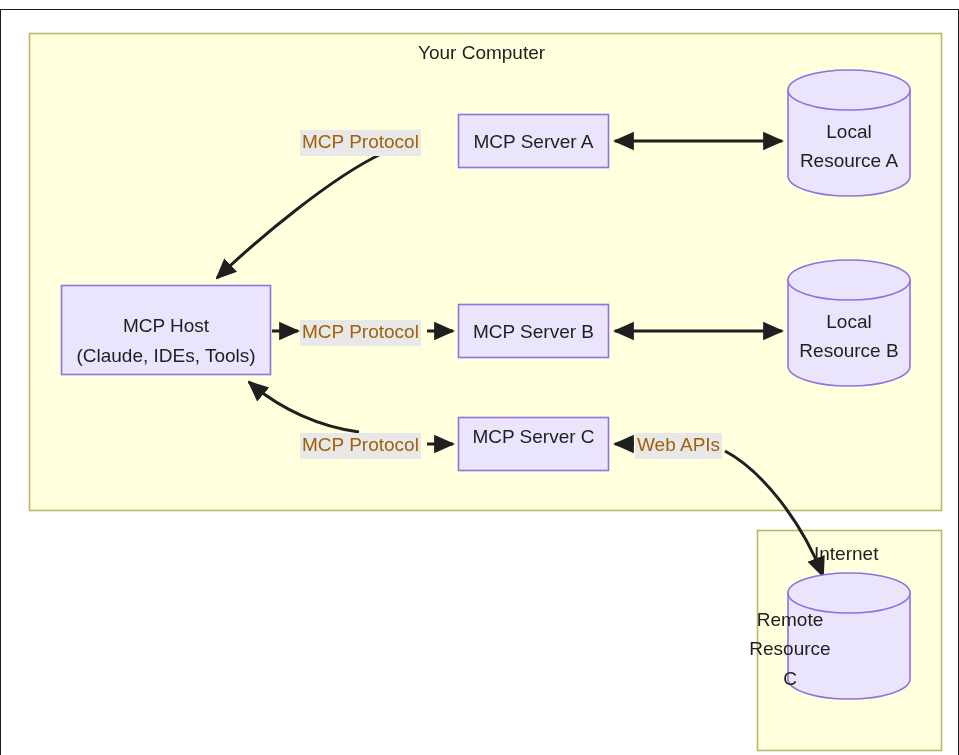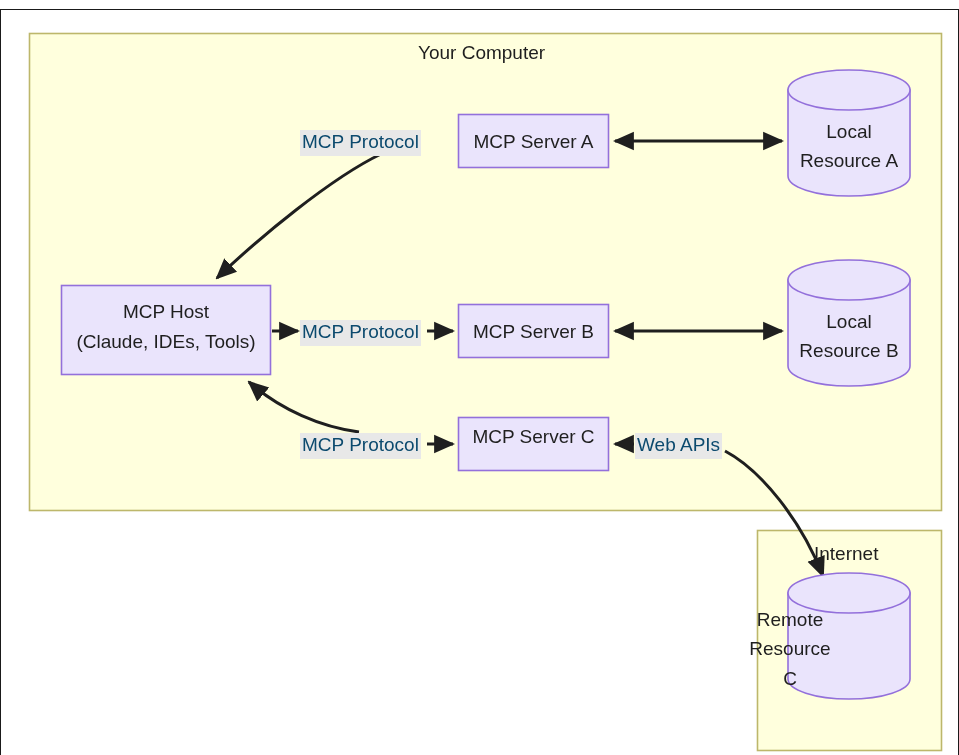--- a/index.html
+++ b/index.html
@@ -32,21 +32,21 @@
     justify-content: center;
     text-align: center;
     color: #1f1f1f;
     font-size: 19px;
     line-height: 1.55;
     pointer-events: none;
   }
   .edge-label {
     position: absolute;
     background: #e8e8e8;
-    color: #0c4a6e;
+    color: #a16207;
     font-size: 19px;
     line-height: 1.1;
     padding: 2px 2px 3px 2px;
     white-space: nowrap;
   }
   .cluster-title {
     position: absolute;
     color: #1f1f1f;
     font-size: 19px;
     white-space: nowrap;
@@ -110,21 +110,21 @@
     <g>
       <path d="M 787 583 L 787 669 A 61 20 0 0 0 909 669 L 909 583 Z" fill="#eae4fc" stroke="#9370db" stroke-width="1.6"></path>
       <ellipse cx="848" cy="583" rx="61" ry="20" fill="#eae4fc" stroke="#9370db" stroke-width="1.6"></ellipse>
     </g>
   </svg>
 
   <div class="cluster-title" style="left:417px; top:32px;">Your Computer</div>
 
   <div class="cluster-title" style="left:813px; top:533px;">Internet</div>
 
-  <div class="node-text" style="left:60px; top:272px; width:210px; height:89px;">
+  <div class="node-text" style="left:60px; top:286px; width:210px; height:89px;">
     <span>MCP Host</span>
     <span>(Claude, IDEs, Tools)</span>
   </div>
 
   <div class="node-text" style="left:457px; top:105px; width:151px; height:53px;">
     <span>MCP Server A</span>
   </div>
 
   <div class="node-text" style="left:457px; top:295px; width:151px; height:53px;">
     <span>MCP Server B</span>

